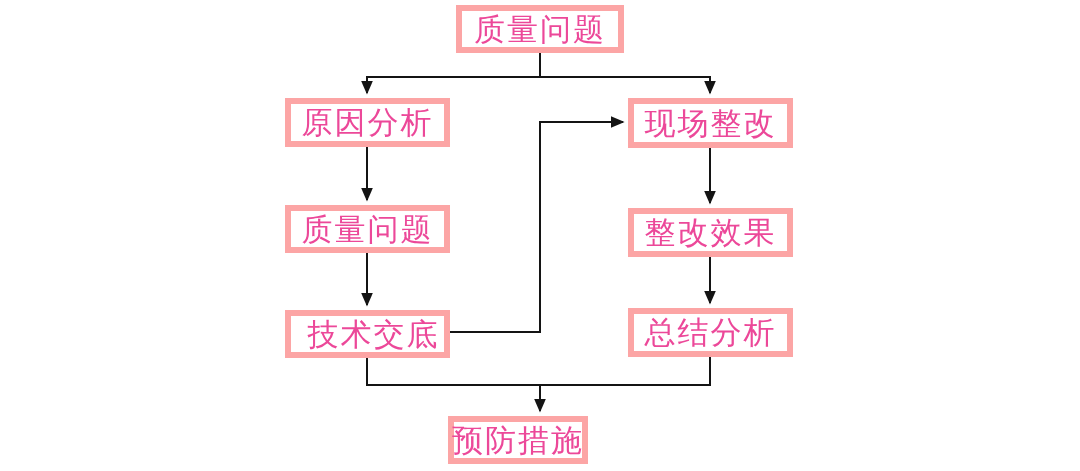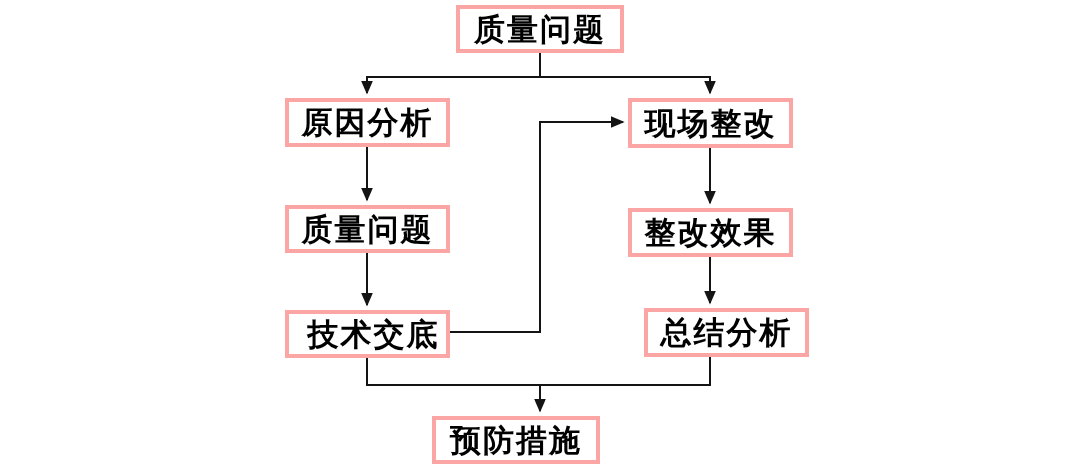--- a/index.html
+++ b/index.html
@@ -19,40 +19,40 @@
     position: absolute;
     left: 0;
     top: 0;
     width: 1080px;
     height: 471px;
   }
   .node {
     position: absolute;
     box-sizing: border-box;
     background: #ffffff;
-    border: 4px solid #fca5a5;
-    color: #000000;
-    font-weight: bold;
+    border: 6px solid #fca5a5;
+    color: #ec4899;
+    font-weight: normal;
     font-size: 31px;
     letter-spacing: 2px;
     display: flex;
     align-items: center;
     justify-content: center;
     white-space: nowrap;
     line-height: 1;
   }
   
   .n-quality       { left: 456px; top: 5px;   width: 168px; height: 48px; }
   .n-cause         { left: 285px; top: 98px;  width: 165px; height: 49px; }
   .n-solution      { left: 285px; top: 205px; width: 165px; height: 48px; }
   .n-disclosure    { left: 285px; top: 310px; width: 165px; height: 48px; padding-left: 12px; }
   .n-rectification { left: 628px; top: 98px;  width: 165px; height: 50px; }
   .n-effect        { left: 628px; top: 208px; width: 165px; height: 49px; }
-  .n-summary       { left: 644px; top: 308px; width: 165px; height: 49px; }
-  .n-prevention    { left: 432px; top: 416px; width: 168px; height: 48px; }
+  .n-summary       { left: 628px; top: 308px; width: 165px; height: 49px; }
+  .n-prevention    { left: 448px; top: 416px; width: 140px; height: 48px; }
 </style>
 </head>
 <body>
 
 <div class="canvas">
 
   <svg class="edges-layer" viewBox="0 0 1080 471" xmlns="http://www.w3.org/2000/svg">
     <defs>
       <marker id="arrow" markerWidth="8" markerHeight="7" refX="6.2" refY="3" orient="auto" markerUnits="strokeWidth">
         <path d="M0,0 L7,3 L0,6 Z" fill="#141414"></path>

